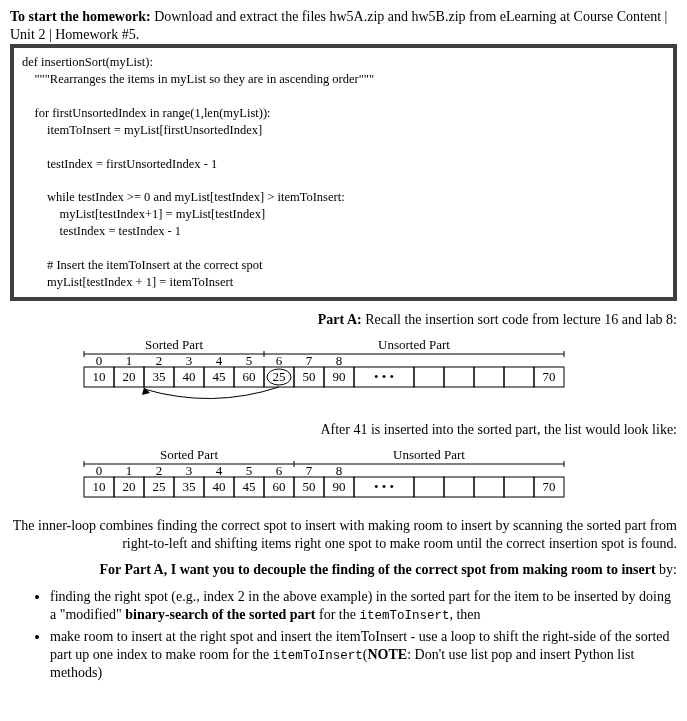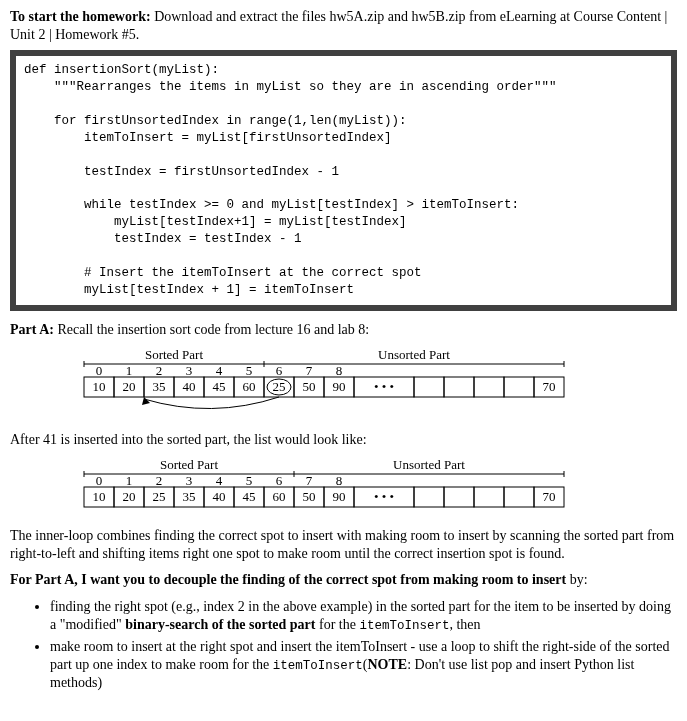--- a/index.html
+++ b/index.html
@@ -5,32 +5,32 @@
   body {
     font-family: "Times New Roman", Times, serif;
     font-size: 14px;
     color: #000;
     background: #fff;
     margin: 0;
     padding: 8px 10px;
     width: 667px;
     line-height: 1.3;
   }
-  .intro { margin-bottom: 6px; }
+  .intro { }
   .codebox {
-    border: 6px solid #404040;
+    border: 4px solid #404040;
     padding: 6px 8px;
-    font-family: Liberation Mono, monospace;
+    font-family: Liberation Serif, serif;
     font-size: 12.5px;
     white-space: pre;
     line-height: 1.35;
     margin-bottom: 10px;
   }
   .section-head b { font-weight: bold; }
-  p { margin: 4px 0 8px 0; }
+  p { margin: 4px 0 8px 0; text-align: right; }
   .arraywrap { text-align: center; margin: 0 0 12px 0; }
   svg { display: block; margin: 0 auto; }
   .mono { font-family: "Courier New", monospace; font-size: 12.5px; }
   ul { margin: 4px 0 8px 40px; padding: 0; }
   li { margin-bottom: 4px; }
 </style>
 </head>
 <body>
 
 <div class="intro">

